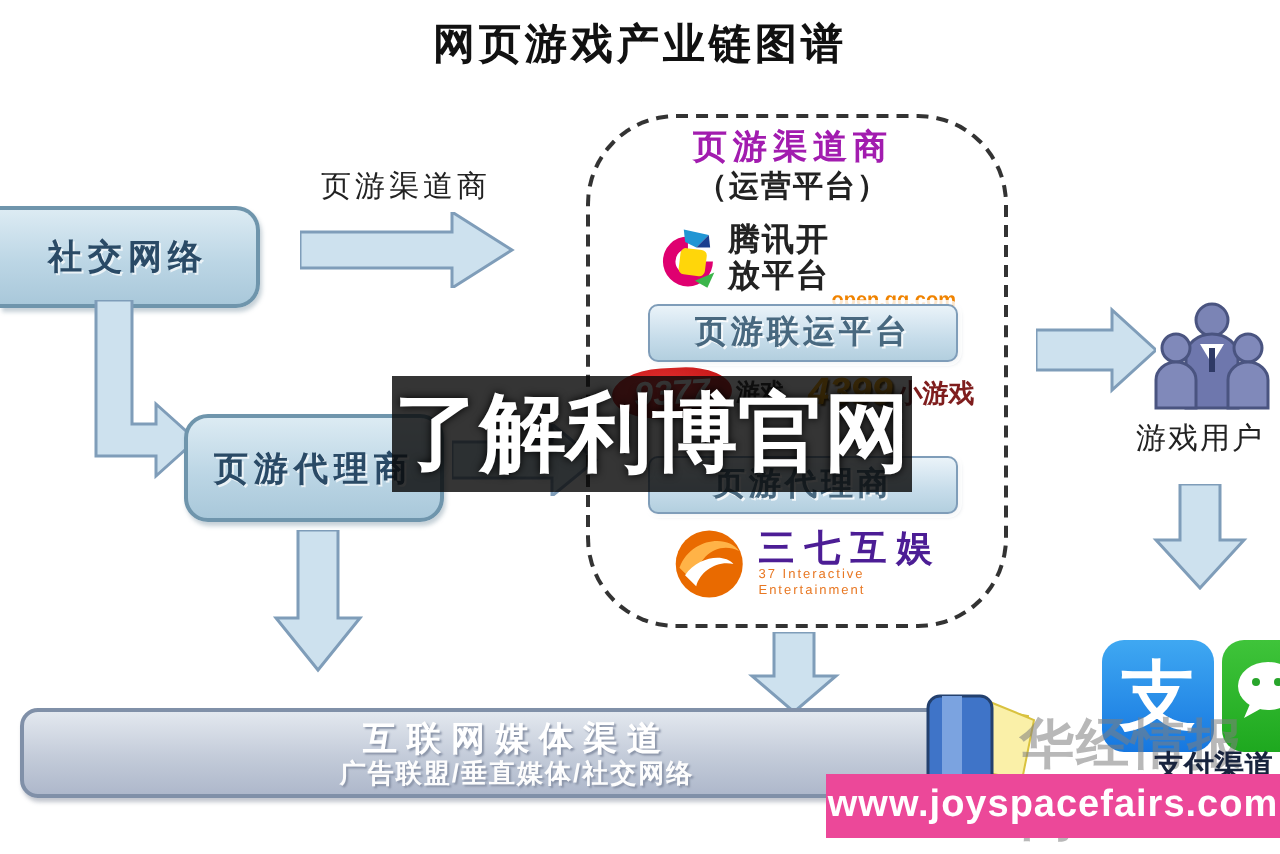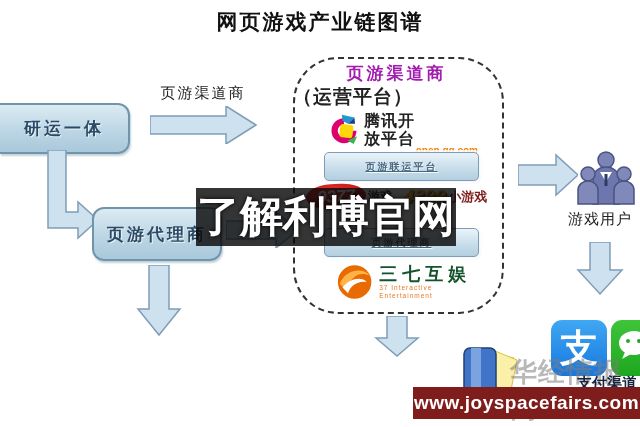--- a/index.html
+++ b/index.html
@@ -20,48 +20,48 @@
 
   #integration-label{left:148px;top:84px;width:110px;font-size:15px;color:#222;text-align:center;letter-spacing:2px;}
 
   .flow-arrow{position:absolute;}
   .flow-arrow polygon{fill:#cde1ee;stroke:#7f9db9;stroke-width:1.5;}
 
   #channel-box{left:293px;top:57px;width:207px;height:253px;border:2px dashed #333;
                border-radius:45px;background:transparent;}
   #channel-title{left:293px;top:62px;width:207px;font-size:17px;font-weight:bold;color:#a21caf;
                  text-align:center;letter-spacing:3px;}
-  #channel-subtitle{left:293px;top:84px;width:207px;font-size:19px;font-weight:bold;color:#222;
-                    text-align:left;letter-spacing:1px;}
+  #channel-subtitle{left:293px;top:84px;width:207px;font-size:15px;font-weight:bold;color:#222;
+                    text-align:center;letter-spacing:1px;}
 
   #tencent-logo{left:328px;top:106px;width:150px;height:48px;display:flex;align-items:center;}
   #tencent-text{margin-left:4px;display:flex;flex-direction:row;align-items:center;}
   #tencent-name{font-size:16px;font-weight:bold;color:#222;letter-spacing:1px;line-height:18px;}
   #tencent-url{font-size:10px;font-weight:bold;color:#f08300;line-height:11px;margin-top:40px;}
 
   .plat-bar{left:324px;width:153px;height:27px;background:linear-gradient(180deg,#eaf3f9 0%,#c6dcea 60%,#b3cfdf 100%);
             border:1px solid #7f9db9;border-radius:5px;box-shadow:0 0 0 2px rgba(255,255,255,.8),1px 1px 2px rgba(100,120,140,.4);
-            color:#48687f;font-weight:bold;font-size:10px;letter-spacing:2px;
-            text-shadow:1px 1px 0 rgba(255,255,255,.8);text-decoration:underline;}
+            color:#48687f;font-weight:bold;font-size:16px;letter-spacing:2px;
+            text-shadow:1px 1px 0 rgba(255,255,255,.8);}
   #union-bar{top:152px;}
   #self-bar{top:228px;z-index:1;}
 
   #logo-9377{left:306px;top:182px;width:96px;height:28px;display:flex;align-items:center;z-index:1;}
   #blob-9377{width:60px;height:25px;background:radial-gradient(ellipse at 40% 35%,#e33030,#b80d0d);
              border-radius:50% 50% 50% 50%/60% 60% 60% 60%;color:#fff;font-weight:bold;font-style:italic;
              font-size:17px;display:flex;align-items:center;justify-content:center;transform:rotate(-3deg);}
   #suffix-9377{font-size:12px;font-weight:bold;color:#2b2b2b;margin-left:2px;}
   #logo-4399{left:404px;top:184px;width:92px;height:26px;display:flex;align-items:center;z-index:1;}
   #num-4399{font-size:19px;font-weight:900;font-style:italic;color:#f7a600;
             text-shadow:-1px -1px 0 #fff,1px 1px 1px #5a3a00;}
   #suffix-4399{font-size:13px;font-weight:bold;color:#7f1d1d;margin-left:2px;}
 
   #sanqi-logo{left:336px;top:260px;width:145px;height:44px;display:flex;align-items:center;}
   #sanqi-text{margin-left:6px;display:flex;flex-direction:column;}
-  #sanqi-name{font-size:18px;font-weight:bold;color:#14532d;letter-spacing:5px;line-height:20px;}
+  #sanqi-name{font-size:18px;font-weight:bold;color:#4c1d95;letter-spacing:5px;line-height:20px;}
   #sanqi-sub{font-size:6.5px;color:#e87722;letter-spacing:1px;line-height:8px;}
 
   #users-icon{left:577px;top:150px;}
   #users-label{left:568px;top:210px;width:72px;font-size:15px;color:#222;text-align:left;letter-spacing:1px;}
 
   .pay-icon{width:56px;height:56px;border-radius:11px;z-index:20;}
   #alipay-icon{left:551px;top:320px;background:linear-gradient(180deg,#3fa8f2 0%,#1677e0 100%);
                color:#fff;font-size:38px;font-weight:bold;}
   #wechat-icon{left:611px;top:320px;background:linear-gradient(180deg,#3fc43a 0%,#1ea81f 100%);}
   #payment-label{left:572px;top:374px;width:70px;font-size:15px;font-weight:bold;color:#18243e;z-index:35;}
@@ -74,32 +74,32 @@
                text-shadow:1px 1px 1px #8a94a8;}
   #media-subtitle{font-size:13px;font-weight:bold;color:#fdfdfd;letter-spacing:1px;line-height:15px;
                   text-shadow:1px 1px 1px #8a94a8;}
   #book-icon{left:462px;top:346px;z-index:12;}
 
   #overlay-watermark{left:196px;top:188px;width:260px;height:58px;background:rgba(8,8,8,.82);
                      color:#fff;font-size:43px;font-weight:900;letter-spacing:0px;z-index:55;
                      text-shadow:0 0 4px #000;}
   #faint-watermark{left:510px;top:354px;width:135px;font-size:27px;font-weight:bold;
                    color:rgba(125,125,125,.55);letter-spacing:1px;z-index:30;}
-  #site-bar{left:413px;top:387px;width:227px;height:32px;background:#7f1d1d;z-index:50;
+  #site-bar{left:413px;top:387px;width:227px;height:32px;background:#ec4899;z-index:50;
             color:#fff;font-size:19px;font-weight:bold;letter-spacing:.5px;}
 </style>
 </head>
 <body>
 
 <div id="canvas">
 
   <div id="title" class="abs ctr">网页游戏产业链图谱</div>
 
   <div id="dev-box" class="abs node-box ctr">
-    <span>研运一体</span>
+    <span>社交网络</span>
   </div>
 
   <div id="integration-label" class="abs">页游渠道商</div>
   <svg class="flow-arrow" style="left:150px;top:106px;" width="108" height="38">
     <polygon points="0,10 76,10 76,0 106,19 76,38 76,28 0,28"></polygon>
   </svg>
 
   <svg class="flow-arrow" style="left:42px;top:150px;" width="60" height="90">
     <polygon points="6,0 24,0 24,62 36,62 36,52 56,70 36,88 36,78 6,78"></polygon>
   </svg>
@@ -197,20 +197,24 @@
       <circle cx="29.5" cy="24.5" r="1.6" fill="#28a52b"></circle>
       <circle cx="36.5" cy="24.5" r="1.6" fill="#28a52b"></circle>
     </svg>
   </div>
   <div id="payment-label" class="abs ctr">支付渠道</div>
 
   <svg class="flow-arrow" style="left:374px;top:316px;" width="46" height="42">
     <polygon points="13,0 33,0 33,22 44,22 23,40 2,22 13,22"></polygon>
   </svg>
 
+  <div id="media-bar" class="abs">
+    <div id="media-title">互联网媒体渠道</div>
+    <div id="media-subtitle">广告联盟/垂直媒体/社交网络</div>
+  </div>
 
   <svg id="book-icon" class="abs" width="58" height="50" viewBox="0 0 58 50">
     <polygon points="30,8 52,12 48,46 27,42" fill="#f3e27a" stroke="#d9c23f" stroke-width="1"></polygon>
     <polygon points="33,5 55,14 49,44 30,40" fill="#faf0a8" stroke="#d9c23f" stroke-width="1"></polygon>
     <rect x="2" y="2" width="32" height="46" rx="6" fill="#3f74c8" stroke="#23406e" stroke-width="1.5"></rect>
     <rect x="9" y="2" width="10" height="46" fill="#7ba3e0"></rect>
   </svg>
 
   <div id="overlay-watermark" class="abs ctr">了解利博官网</div>
   <div id="faint-watermark" class="abs">华经情报网</div>

